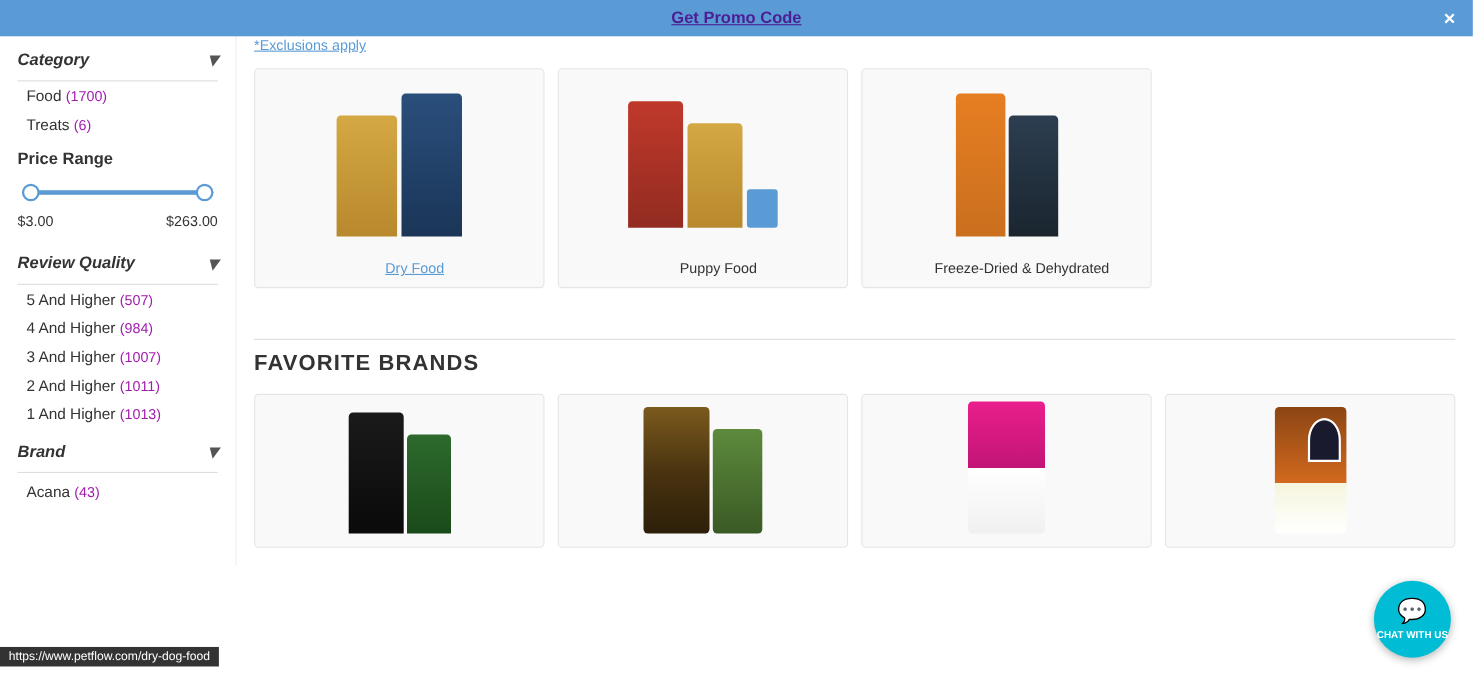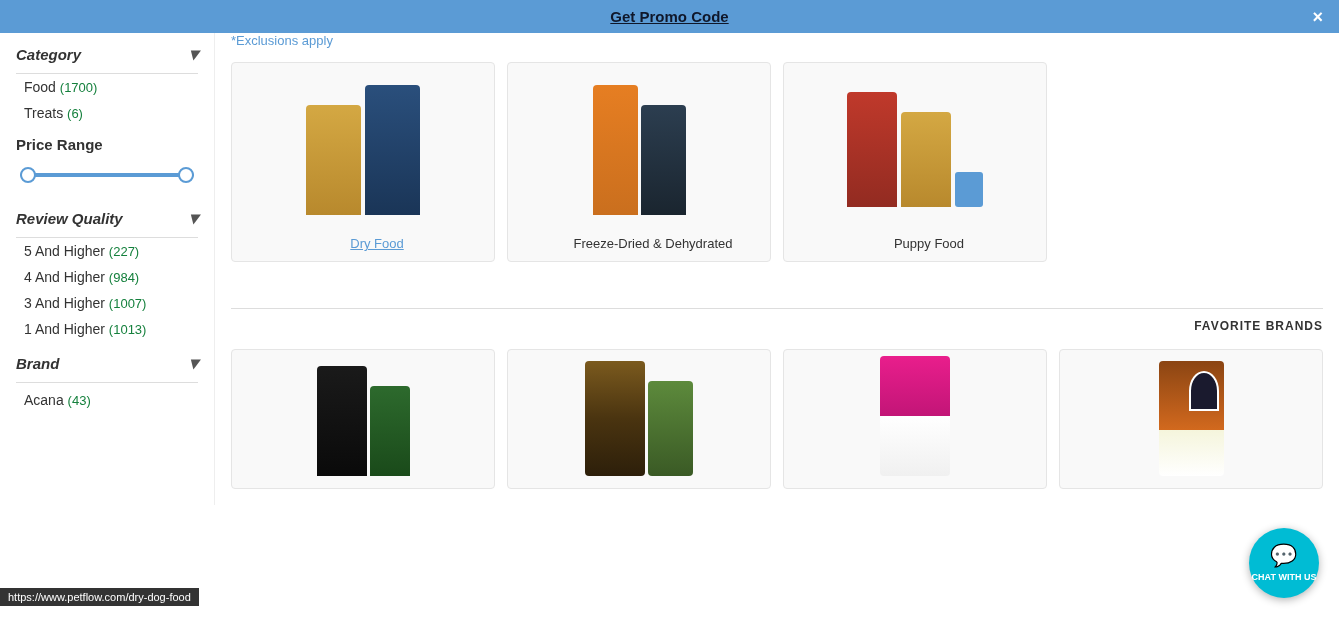--- a/index.html
+++ b/index.html
@@ -12,21 +12,21 @@
       text-align: center;
       padding: 8px 40px;
       font-size: 15px;
       font-weight: bold;
       position: relative;
       display: flex;
       align-items: center;
       justify-content: center;
       gap: 6px;
     }
-    .top-banner .promo-link { color: #0f172a; text-decoration: underline; cursor: pointer; }
+    .top-banner .promo-link { color: #4c1d95; text-decoration: underline; cursor: pointer; }
     .top-banner .close-btn {
       position: absolute;
       right: 16px;
       top: 50%;
       transform: translateY(-50%);
       cursor: pointer;
       font-size: 18px;
       font-weight: bold;
       color: white;
     }
@@ -58,21 +58,21 @@
       cursor: pointer;
       font-style: italic;
     }
     .sidebar-section-title .chevron { font-size: 18px; color: #555; }
     .sidebar-item {
       padding: 5px 0 5px 8px;
       color: #333;
       cursor: pointer;
       font-size: 14px;
     }
-    .sidebar-item .count { color: #15803d; font-size: 13px; }
+    .sidebar-item .count { color: #a21caf; font-size: 13px; }
 
     
     .price-range-section { padding: 10px 0; }
     .price-range-label { font-weight: bold; font-size: 15px; padding-bottom: 10px; }
     .price-range-slider-container { position: relative; height: 24px; margin: 0 4px; }
     .slider-track { position: absolute; top: 50%; transform: translateY(-50%); left: 0; right: 0; height: 4px; background: #ddd; border-radius: 2px; }
     .slider-fill { position: absolute; top: 50%; transform: translateY(-50%); left: 0%; right: 0%; height: 4px; background: #5b9bd5; border-radius: 2px; }
     .slider-thumb {
       position: absolute;
       top: 50%;
@@ -87,21 +87,21 @@
     .slider-thumb.left { left: 0; }
     .slider-thumb.right { right: 0; }
     .price-values { display: flex; justify-content: space-between; font-size: 13px; color: #333; padding-top: 6px; }
 
     
     .brand-scroll { max-height: 100px; overflow-y: auto; margin-top: 4px; }
 
     
     .main-content { flex: 1; padding: 0 16px 16px 16px; overflow-y: auto; max-height: 570px; }
 
-    .exclusions { color: #5b9bd5; font-size: 13px; margin-bottom: 14px; cursor: pointer; }
+    .exclusions { color: #5b9bd5; text-decoration: underline; font-size: 13px; margin-bottom: 14px; cursor: pointer; }
 
     
     .category-cards {
       display: grid;
       grid-template-columns: repeat(4, 1fr);
       gap: 12px;
       margin-bottom: 24px;
     }
     .category-card {
       border: 1px solid #e5e5e5;
@@ -141,23 +141,23 @@
       font-size: 13px;
       color: #333;
       text-align: center;
       font-weight: normal;
       margin-left: 28px;
     }
     .category-card-label.underlined { text-decoration: underline; color: #5b9bd5; }
 
     
     .favorite-brands-title {
-      text-align: right;
-      font-weight: bold;
-      font-size: 12px;
+      text-align: left;
+      font-weight: bold;
+      font-size: 20px;
       letter-spacing: 1px;
       padding: 10px 0 16px 0;
       border-top: 1px solid #ddd;
       margin-top: 46px;
     }
     .brand-cards {
       display: grid;
       grid-template-columns: repeat(4, 1fr);
       gap: 12px;
     }
@@ -244,30 +244,35 @@
     </div>
 
     <div class="price-range-section">
       <div class="price-range-label">Price Range</div>
       <div class="price-range-slider-container">
         <div class="slider-track"></div>
         <div class="slider-fill"></div>
         <div class="slider-thumb left"></div>
         <div class="slider-thumb right"></div>
       </div>
+      <div class="price-values">
+        <span>$3.00</span>
+        <span>$263.00</span>
+      </div>
     </div>
 
     <div class="sidebar-section-title">
       <span>Review Quality</span>
       <span class="chevron">▾</span>
     </div>
     <div>
-      <div class="sidebar-item">5 And Higher <span class="count">(227)</span></div>
+      <div class="sidebar-item">5 And Higher <span class="count">(507)</span></div>
       <div class="sidebar-item">4 And Higher <span class="count">(984)</span></div>
       <div class="sidebar-item">3 And Higher <span class="count">(1007)</span></div>
+      <div class="sidebar-item">2 And Higher <span class="count">(1011)</span></div>
       <div class="sidebar-item">1 And Higher <span class="count">(1013)</span></div>
     </div>
 
     <div class="sidebar-section-title">
       <span>Brand</span>
       <span class="chevron">▾</span>
     </div>
     <div class="brand-scroll">
       <div class="sidebar-item">Acana <span class="count">(43)</span></div>
     </div>
@@ -283,42 +288,42 @@
       <div class="category-card">
         <div class="category-card-img">
           <div class="dry-food-img">
             <div class="bag1"></div>
             <div class="bag2"></div>
           </div>
         </div>
         <div class="category-card-label underlined">Dry Food</div>
       </div>
 
-
-      <div class="category-card">
-        <div class="category-card-img">
-          <div class="freeze-img">
-            <div class="bag1"></div>
-            <div class="bag2"></div>
-          </div>
-        </div>
-        <div class="category-card-label">Freeze-Dried &amp; Dehydrated</div>
-      </div>
 
       <div class="category-card">
         <div class="category-card-img">
           <div class="puppy-food-img">
             <div class="bag1"></div>
             <div class="bag2"></div>
             <div class="can3"></div>
           </div>
         </div>
         <div class="category-card-label">Puppy Food</div>
       </div>
 
+      <div class="category-card">
+        <div class="category-card-img">
+          <div class="freeze-img">
+            <div class="bag1"></div>
+            <div class="bag2"></div>
+          </div>
+        </div>
+        <div class="category-card-label">Freeze-Dried &amp; Dehydrated</div>
+      </div>
+
     </div>
 
     <div class="favorite-brands-title">FAVORITE BRANDS</div>
 
     <div class="brand-cards">
 
       <div class="brand-card">
         <div class="brand-product">
           <div class="brand-bag-dark"></div>
           <div class="brand-bag-green"></div>

